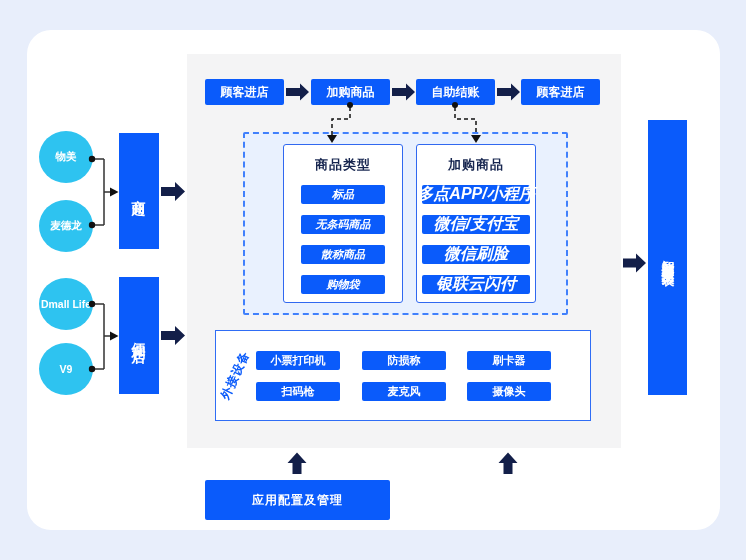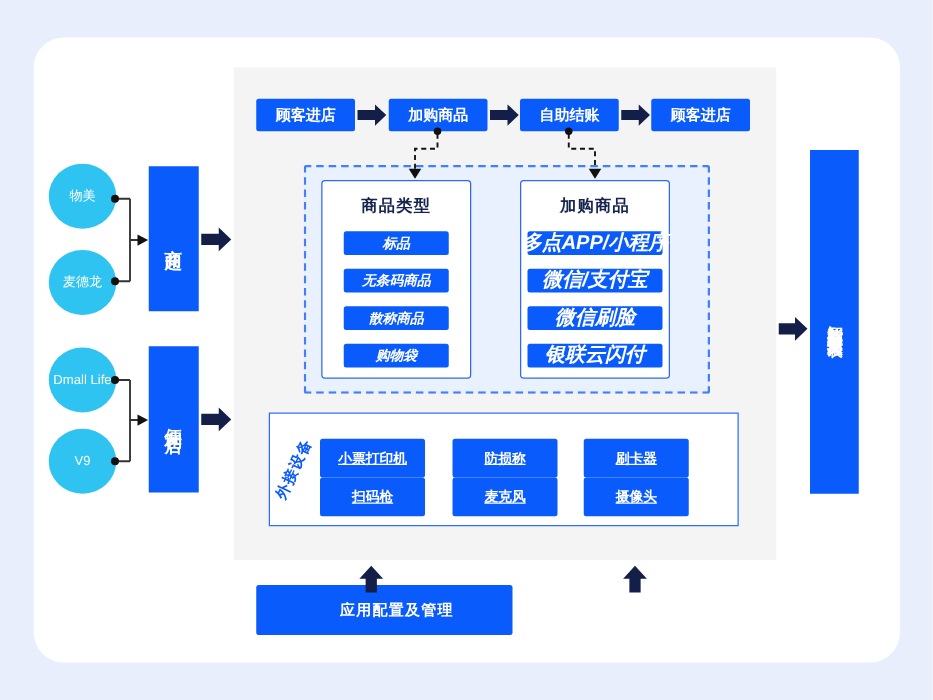--- a/index.html
+++ b/index.html
@@ -41,69 +41,69 @@
     color:#fff;font-size:11px;font-weight:bold;border-radius:2px;
     display:flex;align-items:center;justify-content:center;white-space:nowrap;flex:none;font-style:italic;
   }
   .wcard .pill:first-of-type{margin-top:14px;}
   .pill.wide{width:108px;font-size:16px;}
   .devices-panel{
     position:absolute;left:215px;top:330px;width:376px;height:91px;
     background:#ffffff;border:1.5px solid #2f6df5;box-sizing:border-box;
   }
   .dev-pill{
-    position:absolute;width:84px;height:31px;background:#0a5bfb;color:#fff;
+    position:absolute;width:84px;height:19px;background:#0a5bfb;color:#fff;
     font-size:11px;font-weight:bold;border-radius:2px;
-    display:flex;align-items:center;justify-content:center;white-space:nowrap;text-decoration:underline;
+    display:flex;align-items:center;justify-content:center;white-space:nowrap;
   }
   .dev-title{
     position:absolute;left:-13px;top:36px;width:64px;height:16px;
     color:#0a5bfb;font-size:12px;font-weight:bold;letter-spacing:1px;
     transform:rotate(-65deg);display:flex;align-items:center;justify-content:center;
     white-space:nowrap;
   }
   .store-circle{
     position:absolute;width:54px;height:52px;border-radius:50%;background:#2ec3f0;
-    color:#ffffff;font-size:10.5px;font-weight:normal;
+    color:#ffffff;font-size:10.5px;font-weight:bold;
     display:flex;align-items:center;justify-content:center;text-align:center;white-space:nowrap;
   }
   .store-rect{
     position:absolute;left:119px;width:40px;background:#0a5bfb;color:#fff;
     font-weight:bold;font-size:14px;display:flex;align-items:center;justify-content:center;
   }
   .vtext{
     writing-mode:vertical-rl;text-orientation:upright;letter-spacing:3px;
   }
   .output-bar{
     position:absolute;left:648px;top:120px;width:39px;height:275px;background:#0a5bfb;
     color:#fff;font-size:12.5px;font-weight:bold;
     display:flex;align-items:center;justify-content:center;
   }
   .output-bar .vtext{letter-spacing:1.5px;}
-  .mgmt-box{top:468px;width:185px;height:40px;font-size:12px;letter-spacing:1px;padding-left:20px;}
+  .mgmt-box{top:480px;width:185px;height:40px;font-size:12px;letter-spacing:1px;}
   .overlay{
     position:absolute;left:0;top:0;width:746px;height:560px;pointer-events:none;
   }
 </style>
 </head>
 <body>
 
 <div class="stage">
 
   <div class="card"></div>
   <div class="gray-panel"></div>
 
   <div class="node flow-step" style="left:205px">顾客进店</div>
   <div class="node flow-step" style="left:311px">加购商品</div>
   <div class="node flow-step" style="left:416px">自助结账</div>
   <div class="node flow-step" style="left:521px">顾客进店</div>
 
   <div class="dashed-group"></div>
 
-  <div class="wcard" style="left:257px">
+  <div class="wcard" style="left:283px">
     <div class="wcard-title">商品类型</div>
     <div class="pill">标品</div>
     <div class="pill">无条码商品</div>
     <div class="pill">散称商品</div>
     <div class="pill">购物袋</div>
   </div>
 
   <div class="wcard" style="left:416px">
     <div class="wcard-title">加购商品</div>
     <div class="pill wide">多点APP/小程序</div>

